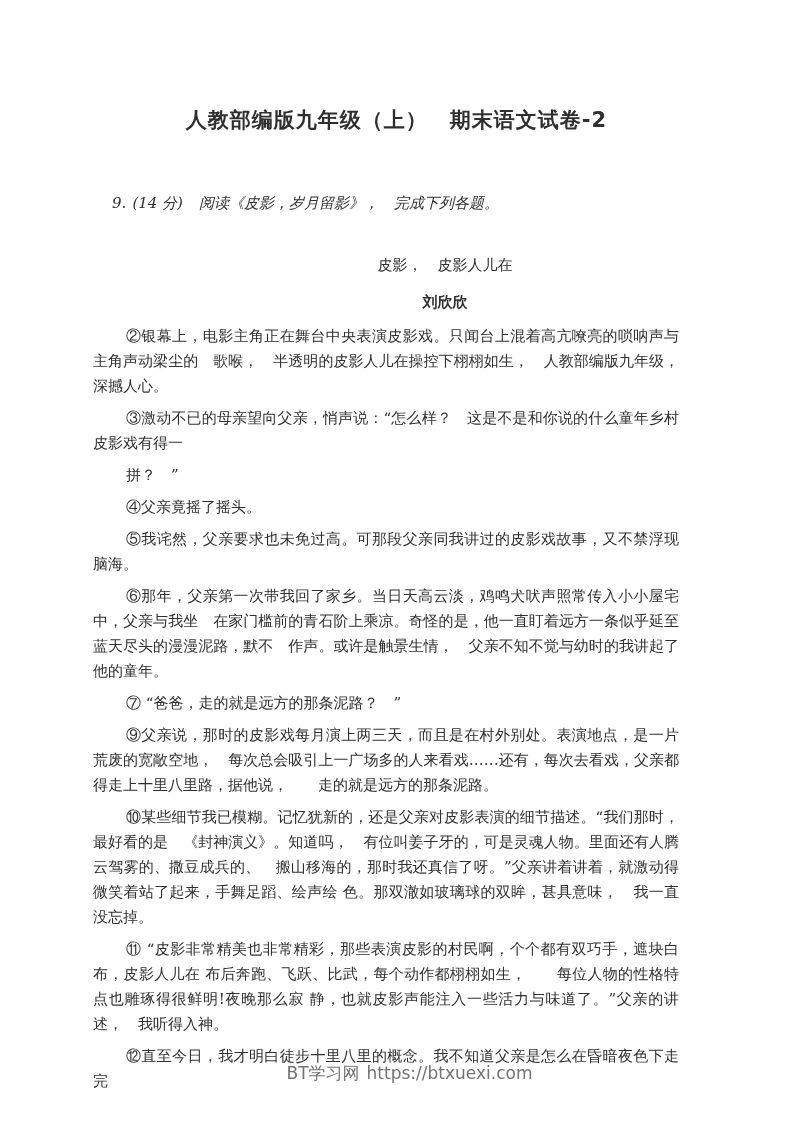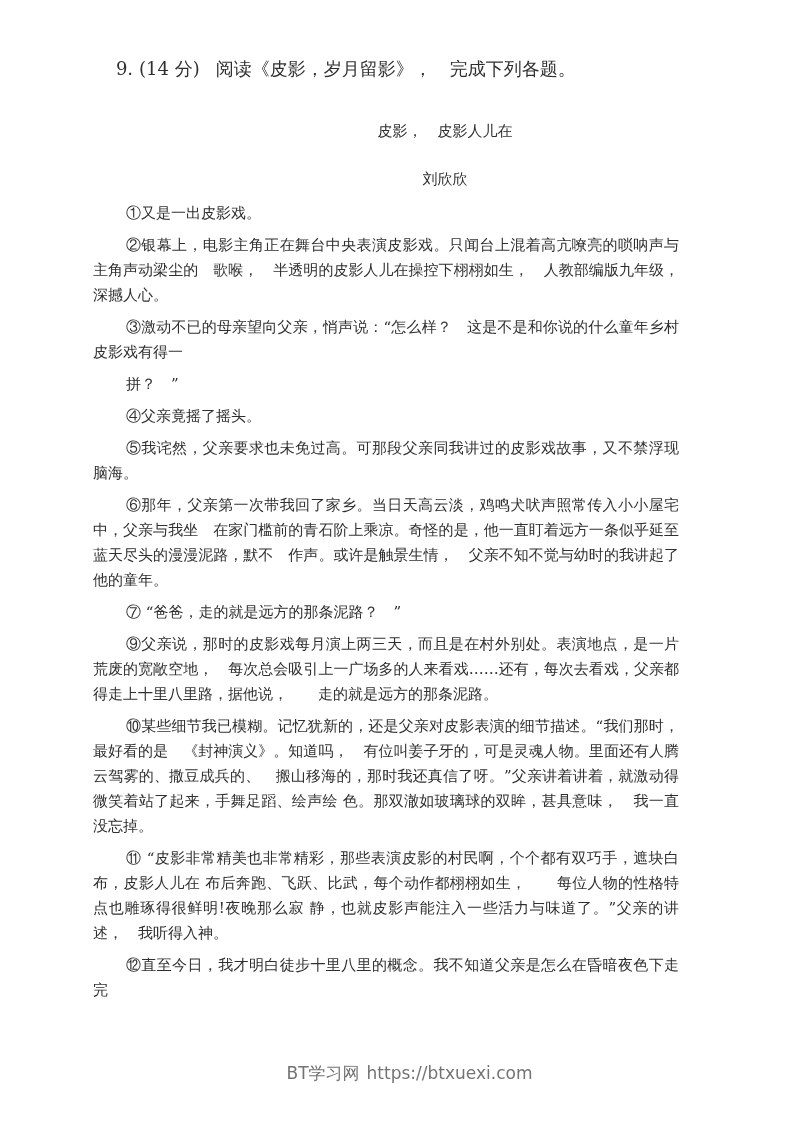--- a/index.html
+++ b/index.html
@@ -19,39 +19,40 @@
     font-family: "DejaVu Sans", "Liberation Sans", sans-serif;
     font-size: 21px;
     font-weight: 700;
     letter-spacing: 1px;
     line-height: 28px;
   }
 
   .question-line {
     margin: 30px 0 0 93px;
     width: 590px;
-    font-size: 18px;
+    font-size: 15px;
     line-height: 26px;
     text-indent: 1em;
     white-space: pre-wrap;
+    font-style: italic;
   }
   .q-num { margin-right: 6px; }
   .q-score { margin-right: 16px; }
 
   .center-line {
     width: 586px;
     margin-left: 93px;
     position: relative;
     left: 59px;
     text-align: center;
     font-size: 15px;
     line-height: 26px;
   }
   .reading-subtitle { margin-top: 10px; }
-  .reading-author  { margin-top: 22px; }
+  .reading-author  { margin-top: 11px; font-weight: bold; }
 
   .paragraphs {
     margin: 9px 0 0 93px;
     width: 586px;
   }
   .para {
     margin: 0 0 7px 0;
     font-size: 15px;
     line-height: 25px;
     text-align: justify;
@@ -73,32 +74,32 @@
     color: inherit;
     text-decoration: none;
     margin-left: 7px;
   }
 </style>
 </head>
 <body>
 
 <div class="page">
 
+  <h1 class="doc-title">人教部编版九年级（上）　期末语文试卷-2</h1>
 
   <div class="question-line">
     <span class="q-num">9.</span><span class="q-score">(14 分)</span><span class="q-prompt">阅读《皮影，岁月留影》，　完成下列各题。</span>
   </div>
 
   <div class="center-line reading-subtitle">皮影，　皮影人儿在</div>
 
   <div class="center-line reading-author">刘欣欣</div>
 
   <div class="paragraphs">
 
-      <p class="para">①又是一出皮影戏。</p>
 
       <p class="para">②银幕上，电影主角正在舞台中央表演皮影戏。只闻台上混着高亢嘹亮的唢呐声与主角声动梁尘的　歌喉，　半透明的皮影人儿在操控下栩栩如生，　人教部编版九年级，　深撼人心。</p>
 
       <p class="para">③激动不已的母亲望向父亲，悄声说：“怎么样？　这是不是和你说的什么童年乡村皮影戏有得一</p>
 
       <p class="para">拼？　”</p>
 
       <p class="para">④父亲竟摇了摇头。</p>
 
       <p class="para">⑤我诧然，父亲要求也未免过高。可那段父亲同我讲过的皮影戏故事，又不禁浮现脑海。</p>

